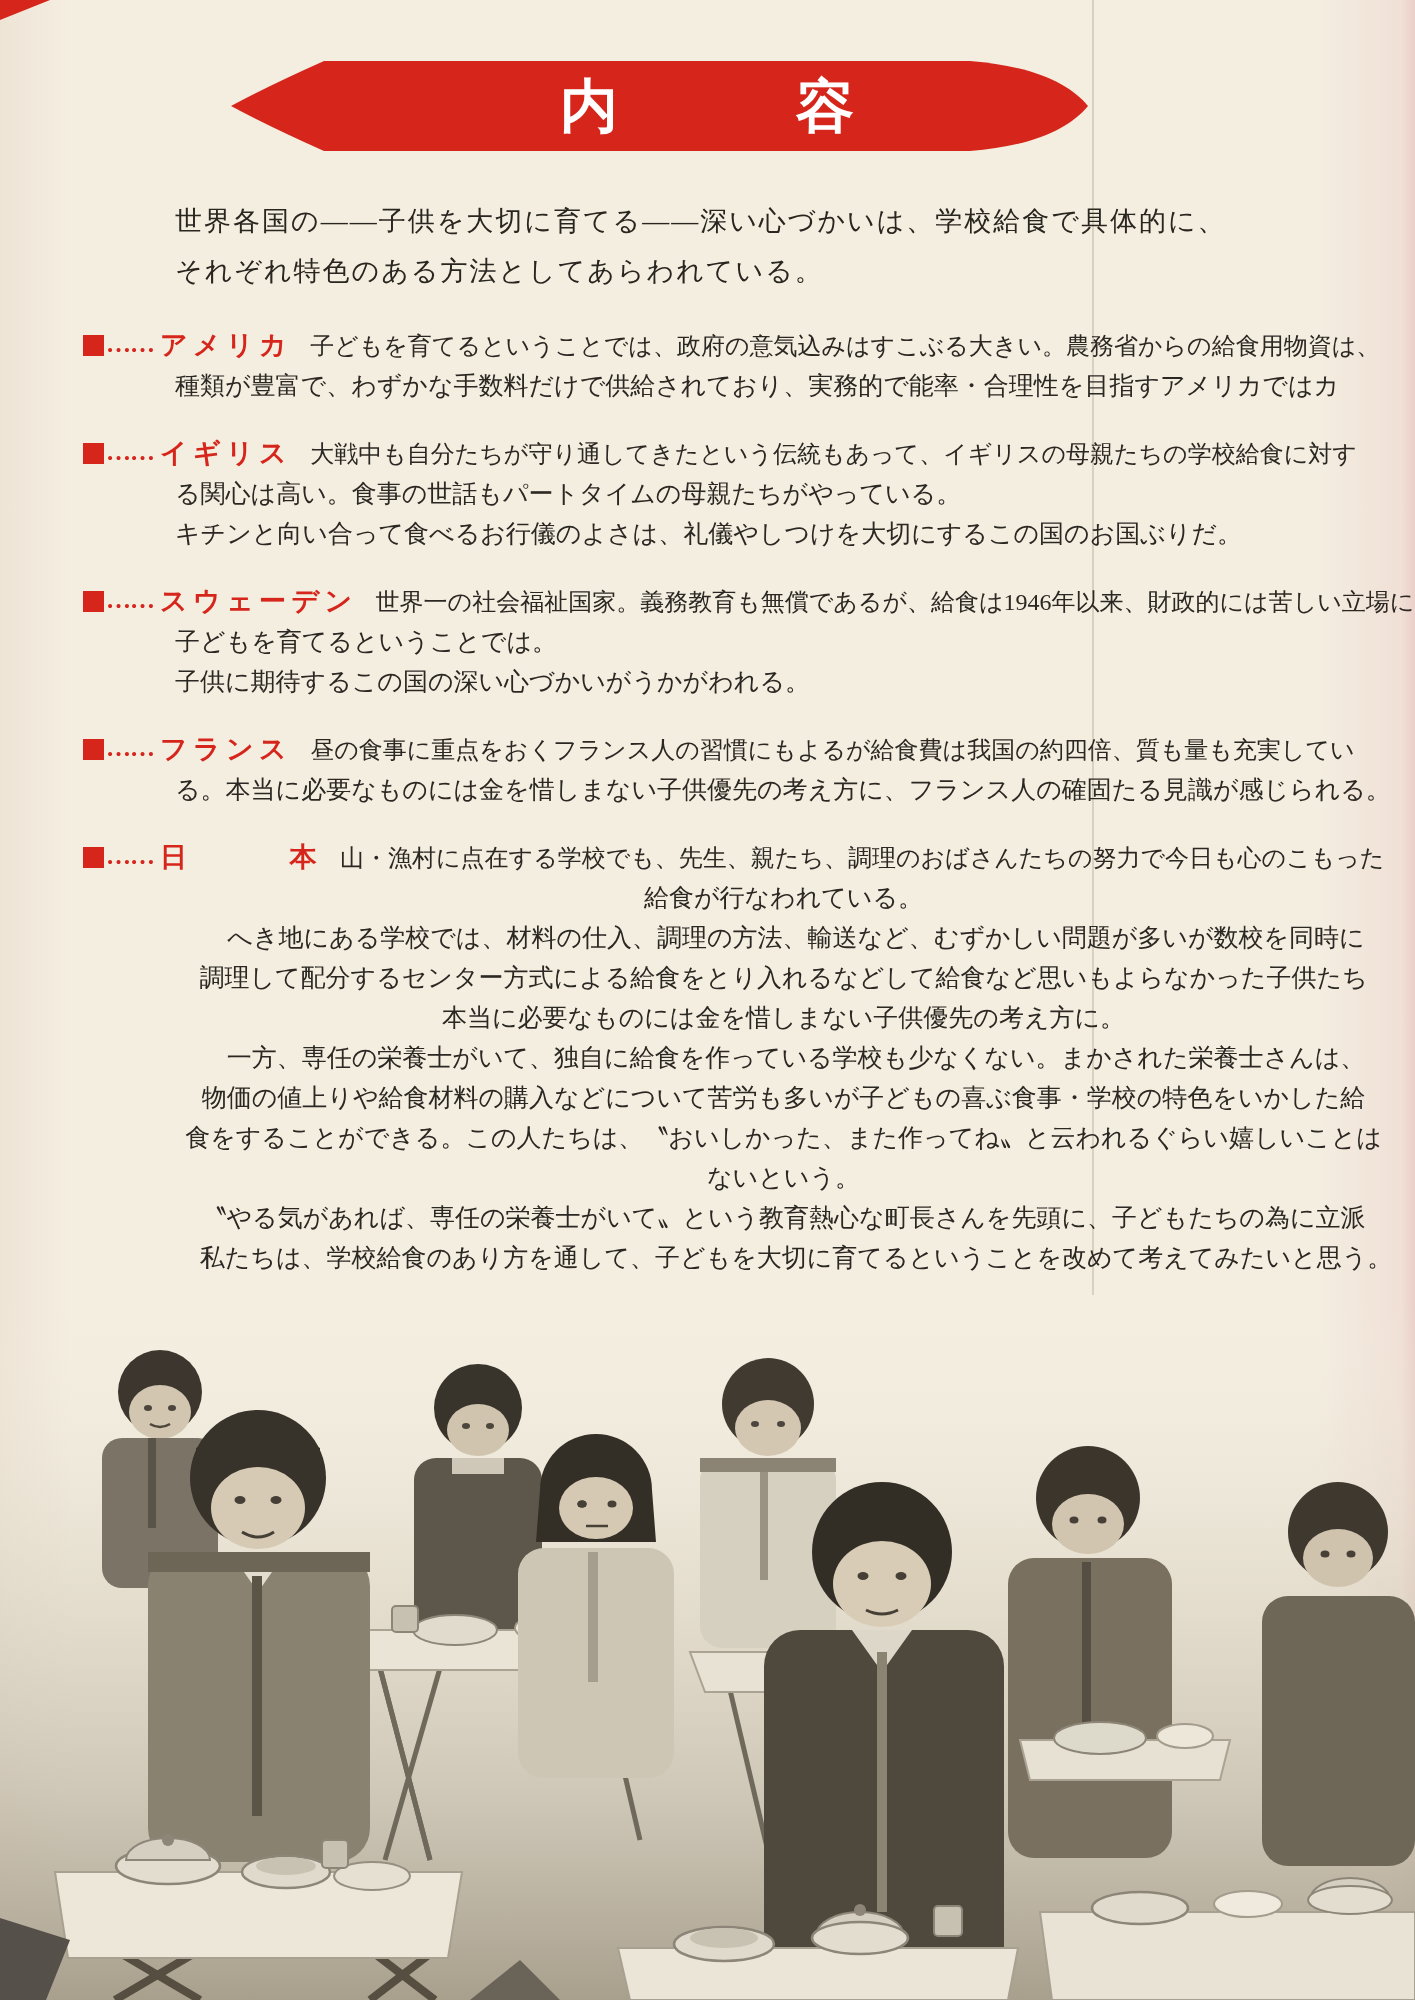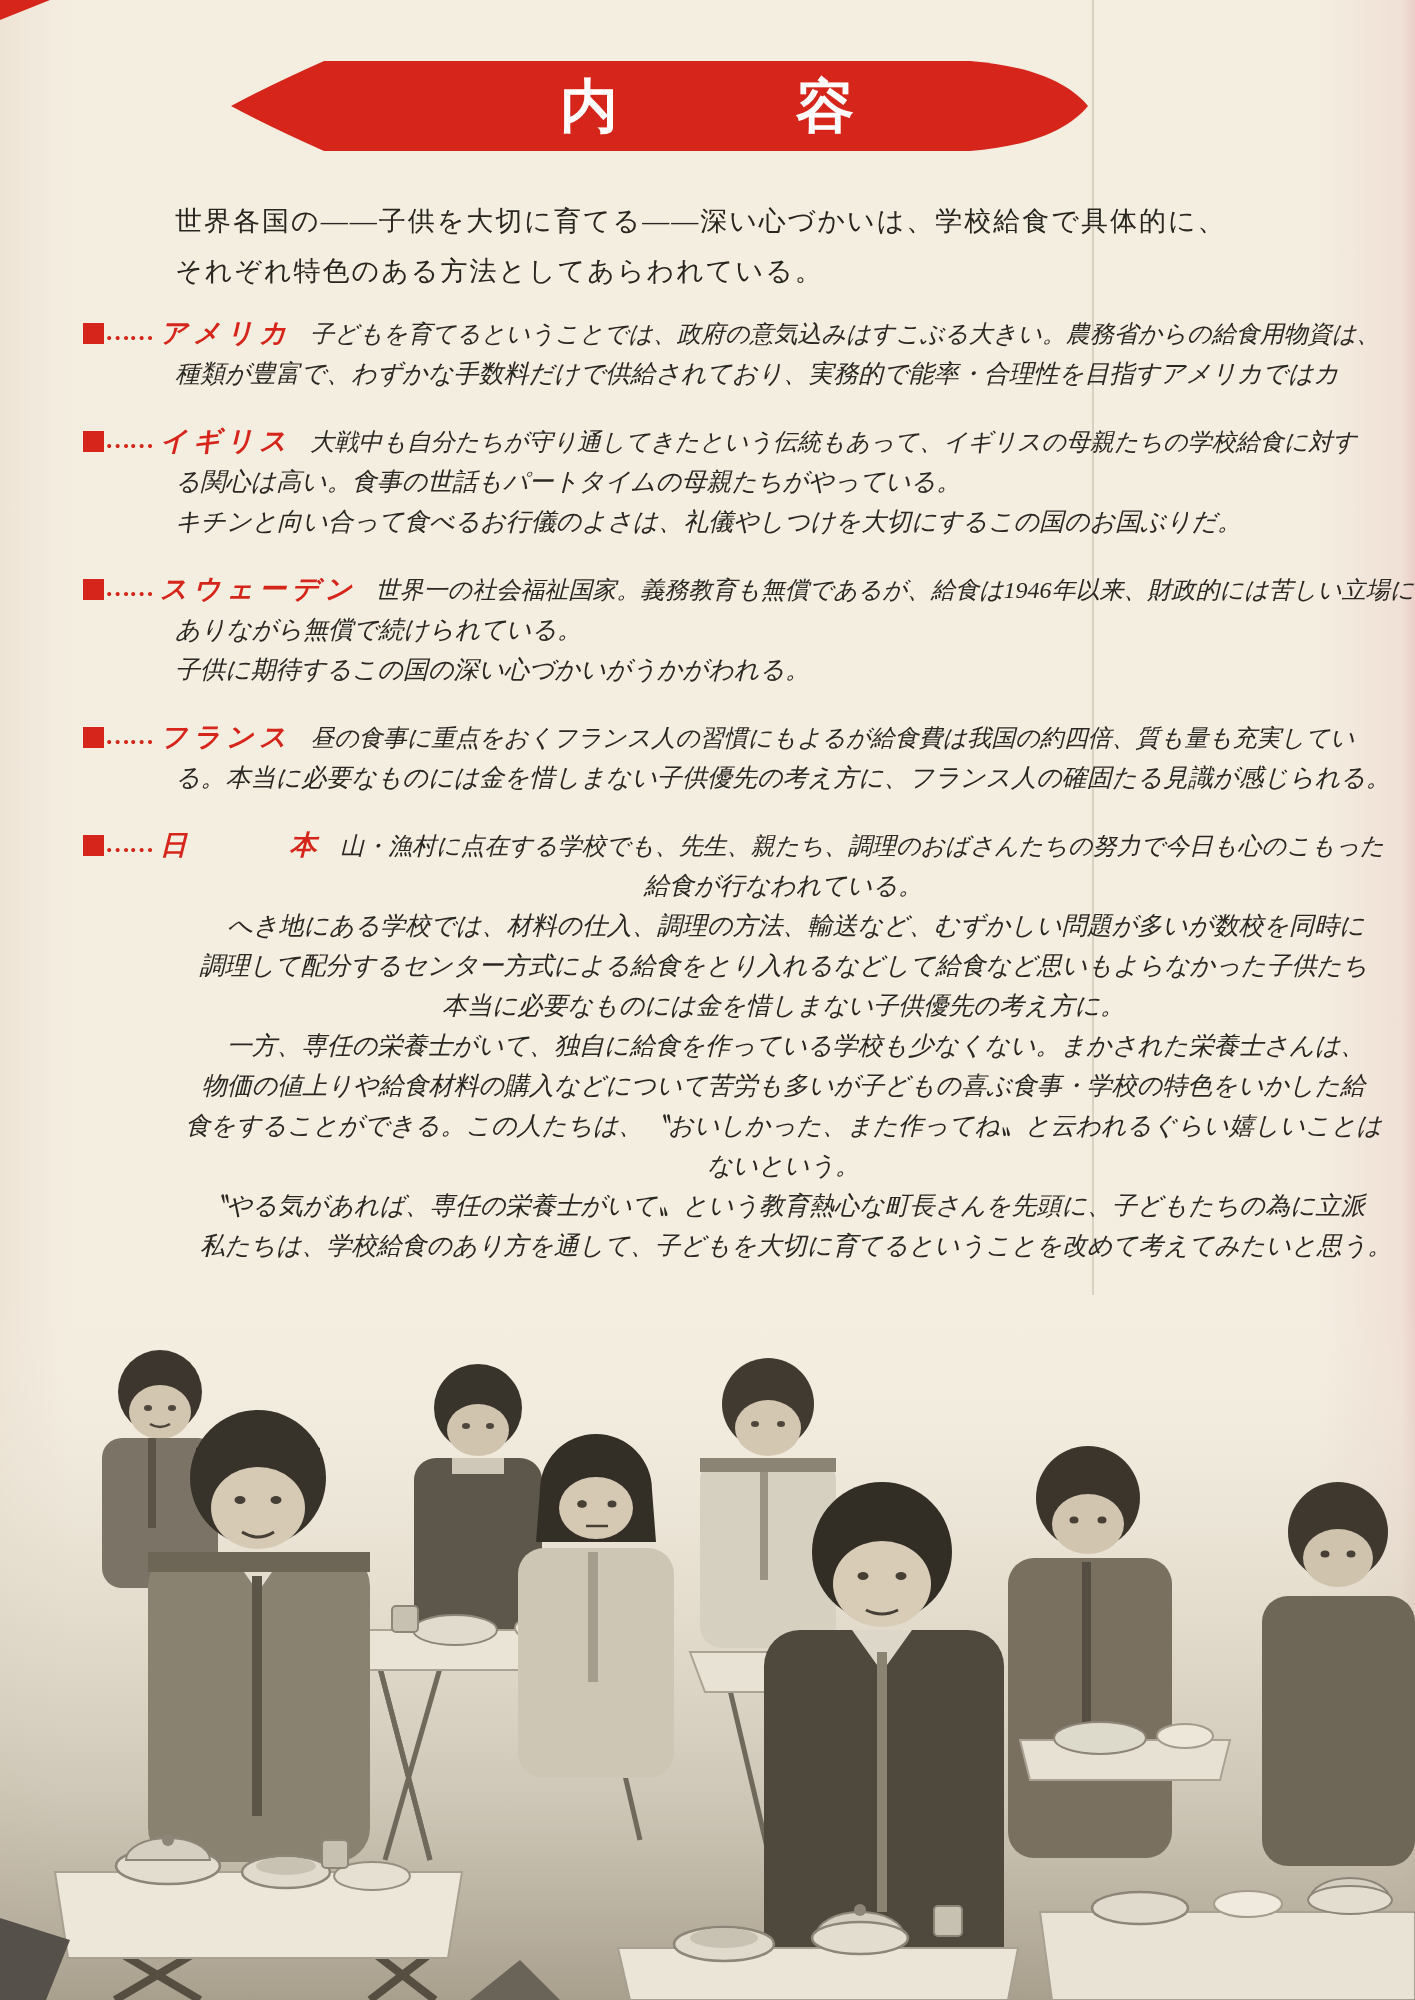--- a/index.html
+++ b/index.html
@@ -31,21 +31,21 @@
   .bchar.c1{left:332px;}
   .bchar.c2{left:568px;}
   
   .intro{position:absolute;left:175px;top:196px;width:1240px;font-family:Liberation Serif, serif;}
   .iline{
     font-size:27px;line-height:50px;letter-spacing:2px;white-space:nowrap;
     color:#29251f;
   }
   
   .sections{position:absolute;left:83px;top:312px;width:1332px;}
-  .sec{margin:0 0 26px 0;font-style:italic;}
+  .sec{margin:12px 0 26px 0;}
   .sec-line{
     font-size:25px;line-height:40px;letter-spacing:0;
     white-space:nowrap;color:#2b2722;
   }
   .first{display:block;}
   .bullet{
     display:inline-block;width:21px;height:21px;background:#d6261c;
     vertical-align:-2px;margin-right:1px;
   }
   .leader{
@@ -98,21 +98,21 @@
         <span class="bullet"></span><span class="leader">……</span><span class="label">イギリス</span><span class="text">大戦中も自分たちが守り通してきたという伝統もあって、イギリスの母親たちの学校給食に対す</span>
       </div>
       <div class="sec-line cont">る関心は高い。食事の世話もパートタイムの母親たちがやっている。</div>
       <div class="sec-line cont">キチンと向い合って食べるお行儀のよさは、礼儀やしつけを大切にするこの国のお国ぶりだ。</div>
     </div>
 
     <div class="sec">
       <div class="sec-line first">
         <span class="bullet"></span><span class="leader">……</span><span class="label">スウェーデン</span><span class="text">世界一の社会福祉国家。義務教育も無償であるが、給食は1946年以来、財政的には苦しい立場に</span>
       </div>
-      <div class="sec-line cont">ありながら無償で続けられている。</div>
+      <div class="sec-line cont">子どもを育てるということでは。</div>
       <div class="sec-line cont">子供に期待するこの国の深い心づかいがうかがわれる。</div>
     </div>
 
     <div class="sec">
       <div class="sec-line first">
         <span class="bullet"></span><span class="leader">……</span><span class="label">フランス</span><span class="text">昼の食事に重点をおくフランス人の習慣にもよるが給食費は我国の約四倍、質も量も充実してい</span>
       </div>
       <div class="sec-line cont">る。本当に必要なものには金を惜しまない子供優先の考え方に、フランス人の確固たる見識が感じられる。</div>
     </div>
 

